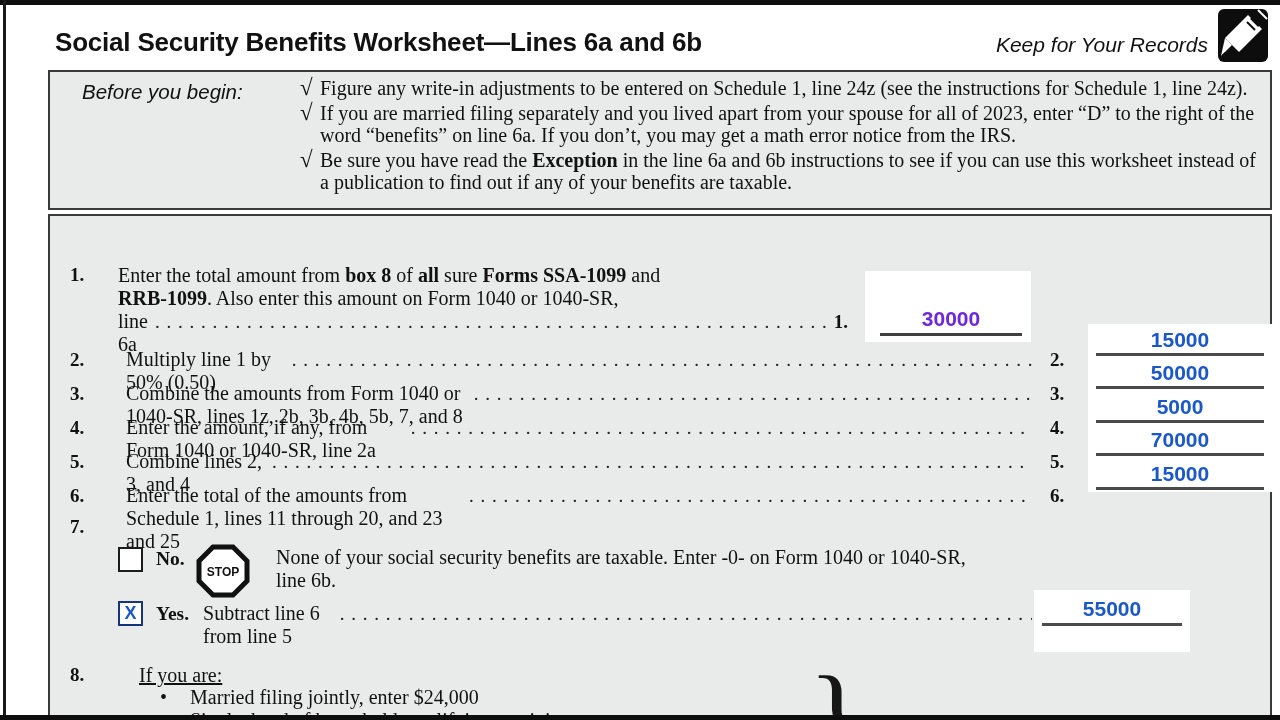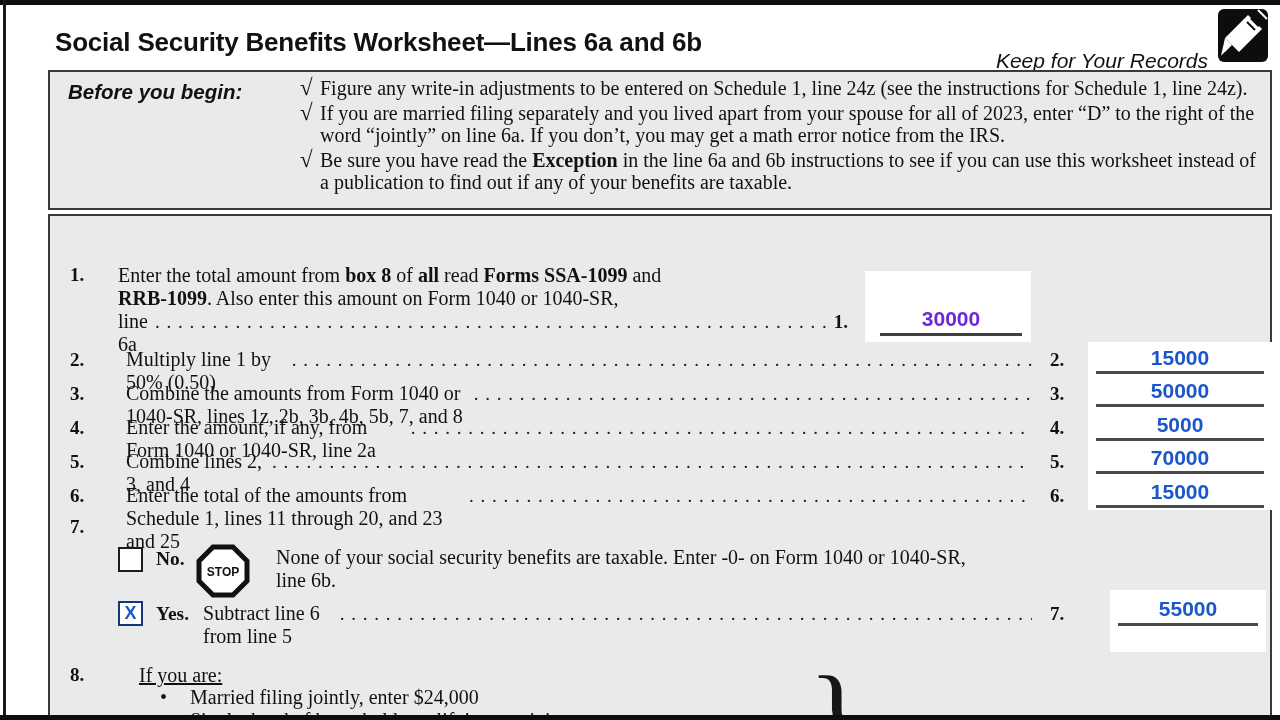--- a/index.html
+++ b/index.html
@@ -13,26 +13,26 @@
   .b { font-weight:bold; }
   .i { }
 
   
   .top-strip   { left:0; top:0; width:1280px; height:5px; background:#0e0e0e; z-index:6; }
   .left-line   { left:3px; top:0; width:3px; height:720px; background:#1a1a1a; z-index:6; }
   .bottom-strip{ left:0; top:715px; width:1280px; height:5px; background:#0e0e0e; z-index:6; }
 
   
   .page-title { left:55px; top:27px; font-family:"Liberation Sans", sans-serif; font-weight:bold; font-size:26px; letter-spacing:-0.2px; }
-  .keep-label { right:72px; top:33px; font-family:"Liberation Sans", sans-serif; font-style:italic; font-size:21px;margin-top:16px; }
+  .keep-label { right:72px; top:33px; font-family:"Liberation Sans", sans-serif; font-style:italic; font-size:21px; }
   .pencil-box { left:1218px; top:9px; width:50px; height:53px; }
 
   
   .before-box { left:48px; top:70px; width:1224px; height:140px; background:#e9eaea; border:2px solid #3a3a3a; }
-  .byb-label  { left:18px; top:8px; font-family:"Liberation Sans", sans-serif; font-weight:bold; font-style:italic; font-size:20.5px; }
+  .byb-label  { left:32px; top:8px; font-family:"Liberation Sans", sans-serif; font-weight:normal; font-style:italic; font-size:20.5px; }
   .byb-items  { left:250px; top:5px; width:958px; }
   .byb-item   { display:flex; margin-bottom:3px; }
   .byb-check  { width:20px; font-size:23px; line-height:22px; font-weight:normal; flex:0 0 20px; }
   .byb-text   { flex:1; font-size:20px; line-height:22px; }
 
   
   .main-box { left:48px; top:214px; width:1224px; height:510px; background:#e9eaea; border:2px solid #3a3a3a; }
   .num  { font-weight:bold; font-size:19px; }
   .wtxt { font-size:20px; line-height:23px;margin-left:8px; }
 
@@ -48,40 +48,40 @@
 
   .vbox1 { left:815px; top:55px; width:166px; height:71px; background:#fff; }
   .vbox1 .vline { position:absolute; left:15px; right:9px; bottom:6px; border-bottom:3px solid #3f3f3f; text-align:center;
                   font-family:"Liberation Sans", sans-serif; font-weight:bold; font-size:21px; color:#6d28d9; padding-bottom:2px; }
 
   .rows26 { left:20px; top:126px; width:1012px; }
   .wrow { display:flex; align-items:baseline; height:34px; padding-top:6px; }
   .wnum { flex:0 0 48px; font-weight:bold; font-size:19px; }
   .wref { flex:0 0 46px; font-weight:bold; font-size:19px; padding-left:14px; }
 
-  .vstrip { left:1038px; top:126px; width:184px; height:168px; background:#fff; display:flex; flex-direction:column; }
+  .vstrip { left:1038px; top:108px; width:184px; height:168px; background:#fff; display:flex; flex-direction:column; }
   .vslot { flex:1; position:relative; }
   .vslot .vline { position:absolute; left:8px; right:8px; bottom:2px; border-bottom:3px solid #4a4a4a; text-align:center;
                   font-family:"Liberation Sans", sans-serif; font-weight:bold; font-size:21px; color:#1b57c9; padding-bottom:1px; }
 
   .item7-num { left:20px; top:300px; }
   .item7-q   { left:68px; top:300px; }
 
   .checkbox { width:25px; height:25px; background:#fff; border:2.5px solid #1c1c1c; text-align:center; }
   .cb-no  { left:68px; top:331px; }
   .cb-yes { left:68px; top:385px; border-color:#16367c; }
   .cb-yes .xmark { font-family:"Liberation Sans", sans-serif; font-weight:bold; font-size:18px; line-height:20px; color:#1b57c9; }
 
   .no-label  { left:106px; top:332px; font-weight:bold; font-size:19.5px; }
   .stop-icon { left:146px; top:328px; width:54px; height:54px; }
   .no-text   { left:218px; top:330px; width:720px; }
   .yes-row   { left:106px; top:386px; width:926px; display:flex; align-items:baseline; }
   .yes-label { font-weight:bold; font-size:19.5px; margin-right:6px; }
 
-  .vbox7 { left:1060px; top:374px; width:156px; height:62px; background:#fff; }
+  .vbox7 { left:984px; top:374px; width:156px; height:62px; background:#fff; }
   .vbox7 .vline { position:absolute; left:8px; right:8px; bottom:26px; border-bottom:3px solid #4a4a4a; text-align:center;
                   font-family:"Liberation Sans", sans-serif; font-weight:bold; font-size:21px; color:#1b57c9; padding-bottom:2px; }
 
   .item8-num   { left:20px; top:448px; }
   .item8-intro { left:81px; top:448px;text-decoration:underline; }
   .bullets { left:110px; top:470px; }
   .bullet-row { display:flex; }
   .bullet-dot { flex:0 0 22px; font-size:20px; line-height:23px; }
 
   .brace { left:758px; top:444px; font-size:118px; line-height:1; font-family:"Liberation Serif", serif; color:#161616; }
@@ -111,34 +111,34 @@
 
   <div class="abs before-box">
     <div class="abs byb-label">Before you begin:</div>
     <div class="abs byb-items">
       <div class="byb-item">
         <div class="byb-check">√</div>
         <div class="byb-text"><span>Figure any write-in adjustments to be entered on Schedule 1, line 24z (see the instructions for Schedule 1, line 24z).</span></div>
       </div>
       <div class="byb-item">
         <div class="byb-check">√</div>
-        <div class="byb-text"><span>If you are married filing separately and you lived apart from your spouse for all of 2023, enter “D” to the right of the word “jointly” on line 6a. If you don’t, you may get a math error notice from the IRS.</span></div>
+        <div class="byb-text"><span>If you are married filing separately and you lived apart from your spouse for all of 2023, enter “D” to the right of the word “benefits” on line 6a. If you don’t, you may get a math error notice from the IRS.</span></div>
       </div>
       <div class="byb-item">
         <div class="byb-check">√</div>
         <div class="byb-text"><span>Be sure you have read the </span><span class="b i">Exception</span><span> in the line 6a and 6b instructions to see if you can use this worksheet instead of a publication to find out if any of your benefits are taxable.</span></div>
       </div>
     </div>
   </div>
 
   <div class="abs main-box">
 
     <div class="abs item1-num num">1.</div>
     <div class="abs item1-text">
-      <div class="ln"><span>Enter the total amount from </span><span class="b">box 8</span><span> of </span><span class="b">all</span><span> read </span><span class="b">Forms SSA-1099</span><span> and</span></div>
+      <div class="ln"><span>Enter the total amount from </span><span class="b">box 8</span><span> of </span><span class="b">all</span><span> sure </span><span class="b">Forms SSA-1099</span><span> and</span></div>
       <div class="ln"><span class="b">RRB-1099</span><span>. Also enter this amount on Form 1040 or 1040-SR,</span></div>
       <div class="ln l3row">
         <span>line 6a</span>
         <span class="leader"></span>
         <span class="ref">1.</span>
       </div>
     </div>
     <div class="abs vbox1">
       <div class="vline">30000</div>
     </div>

